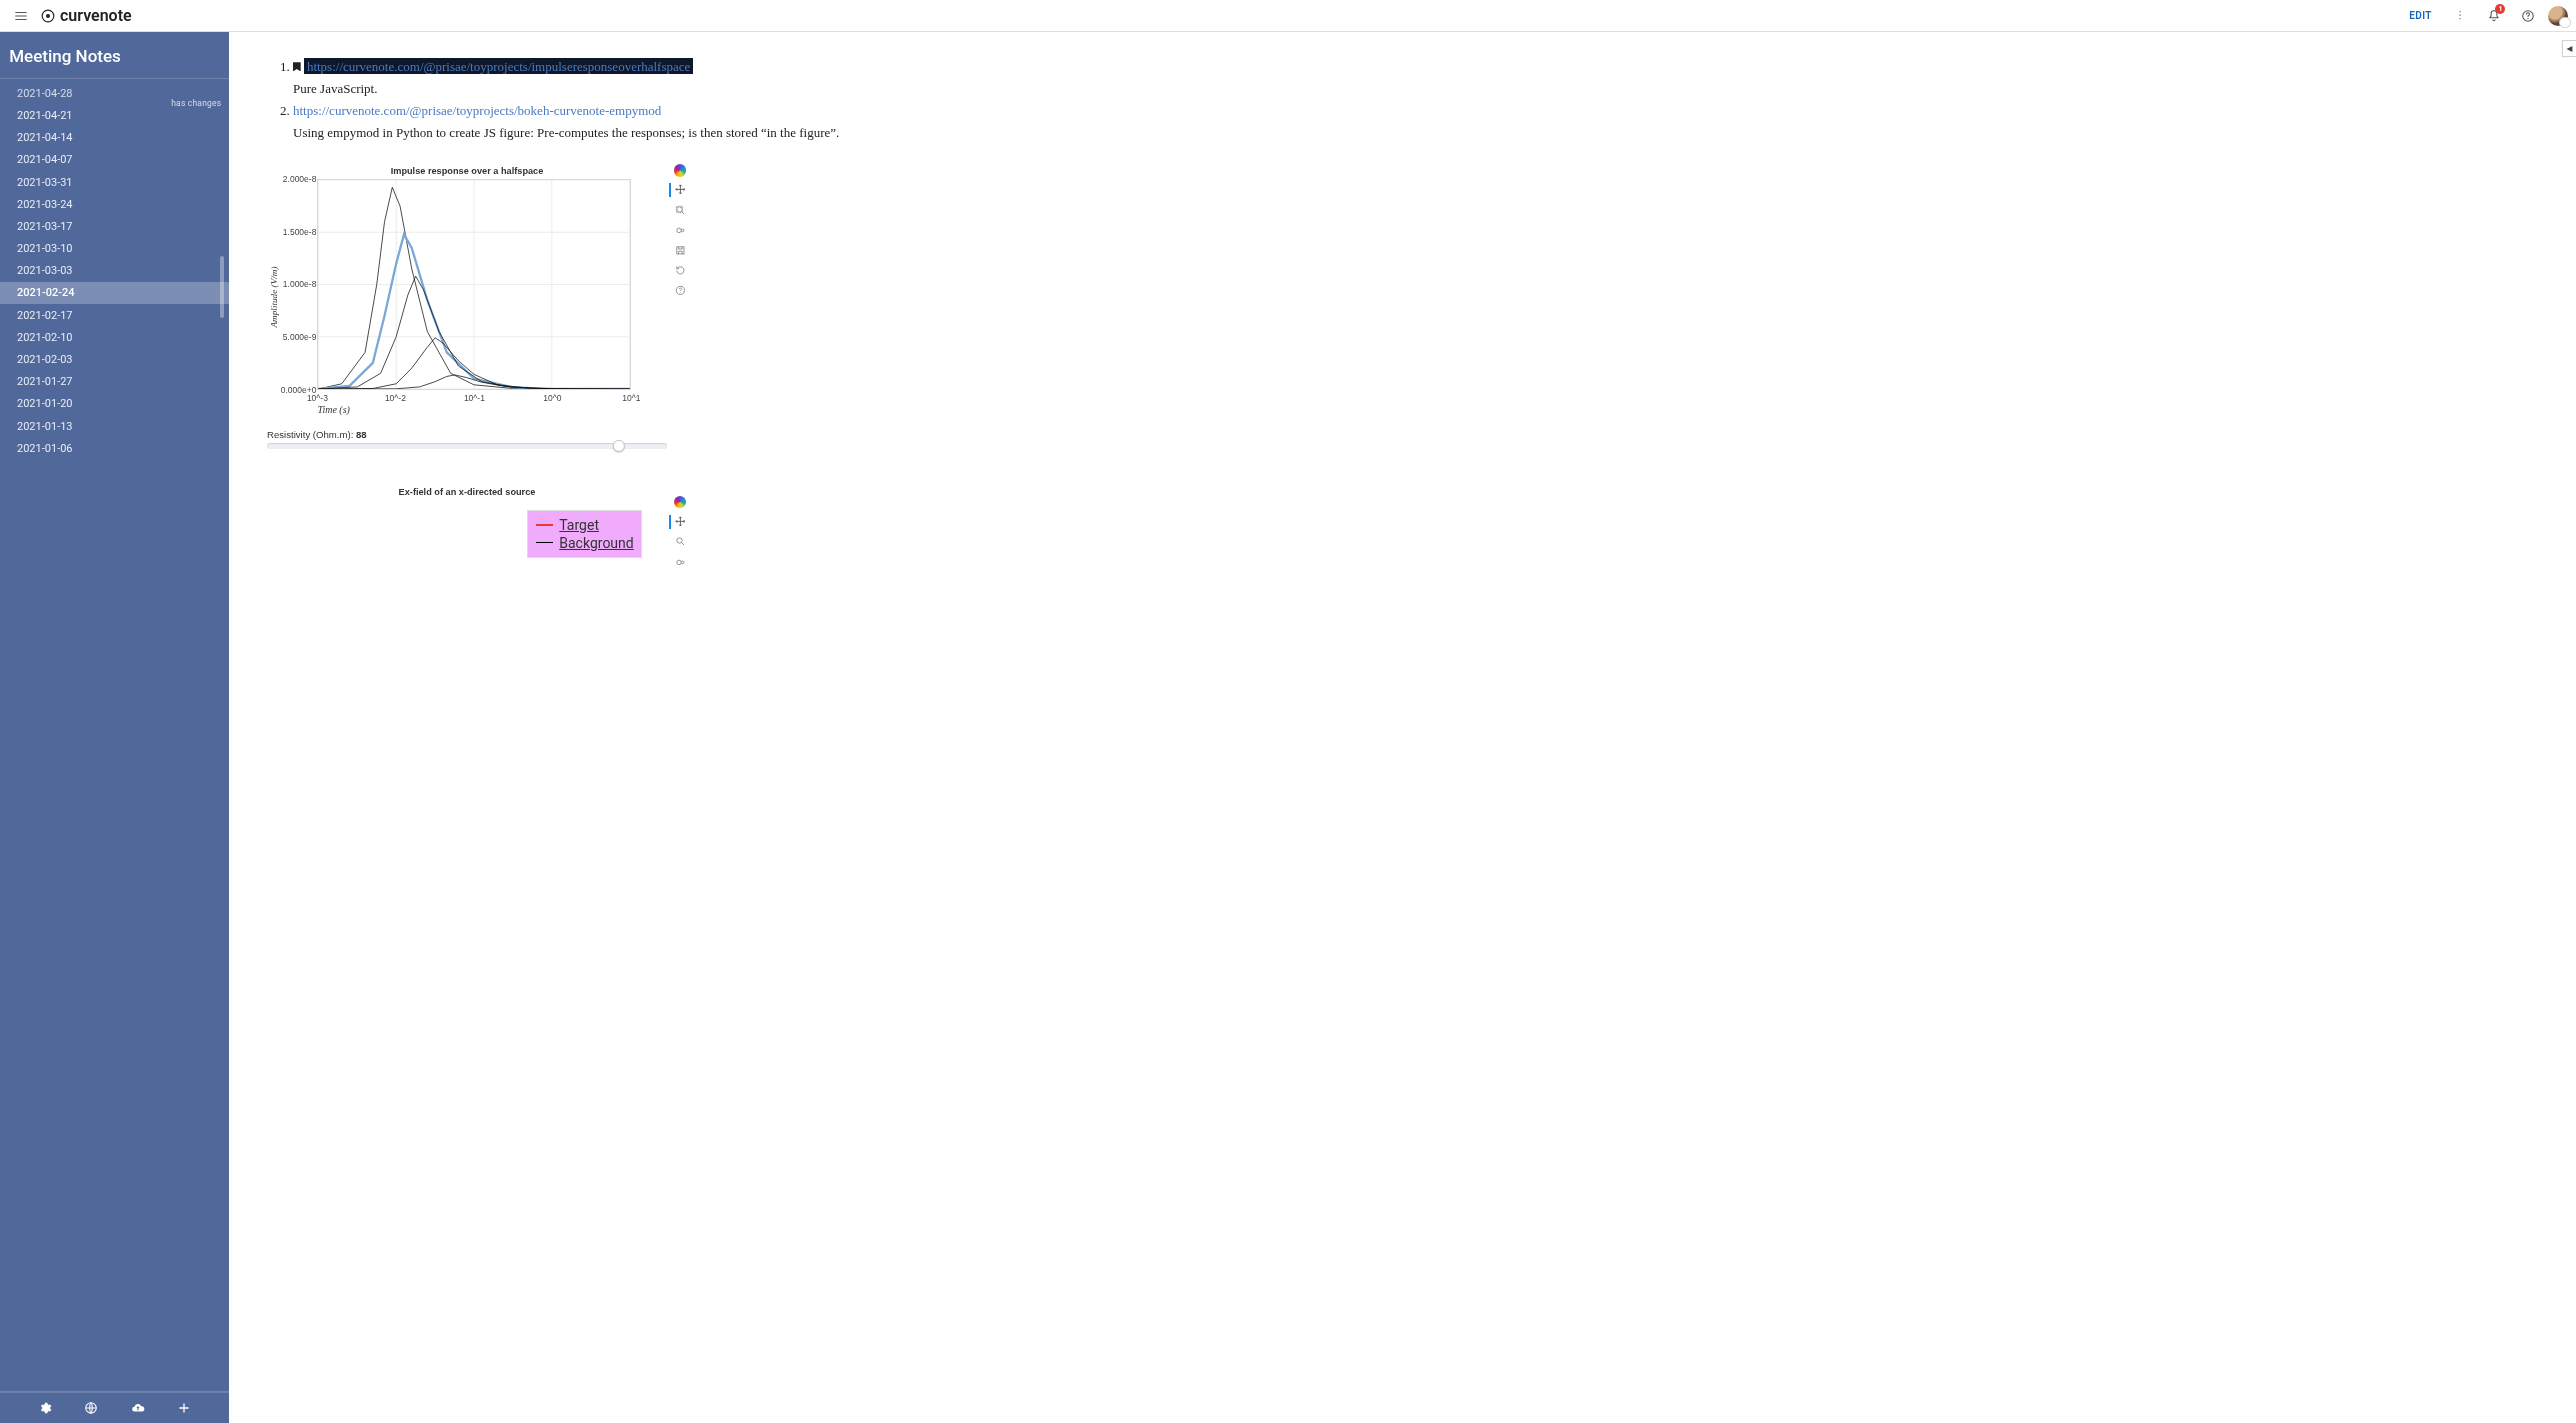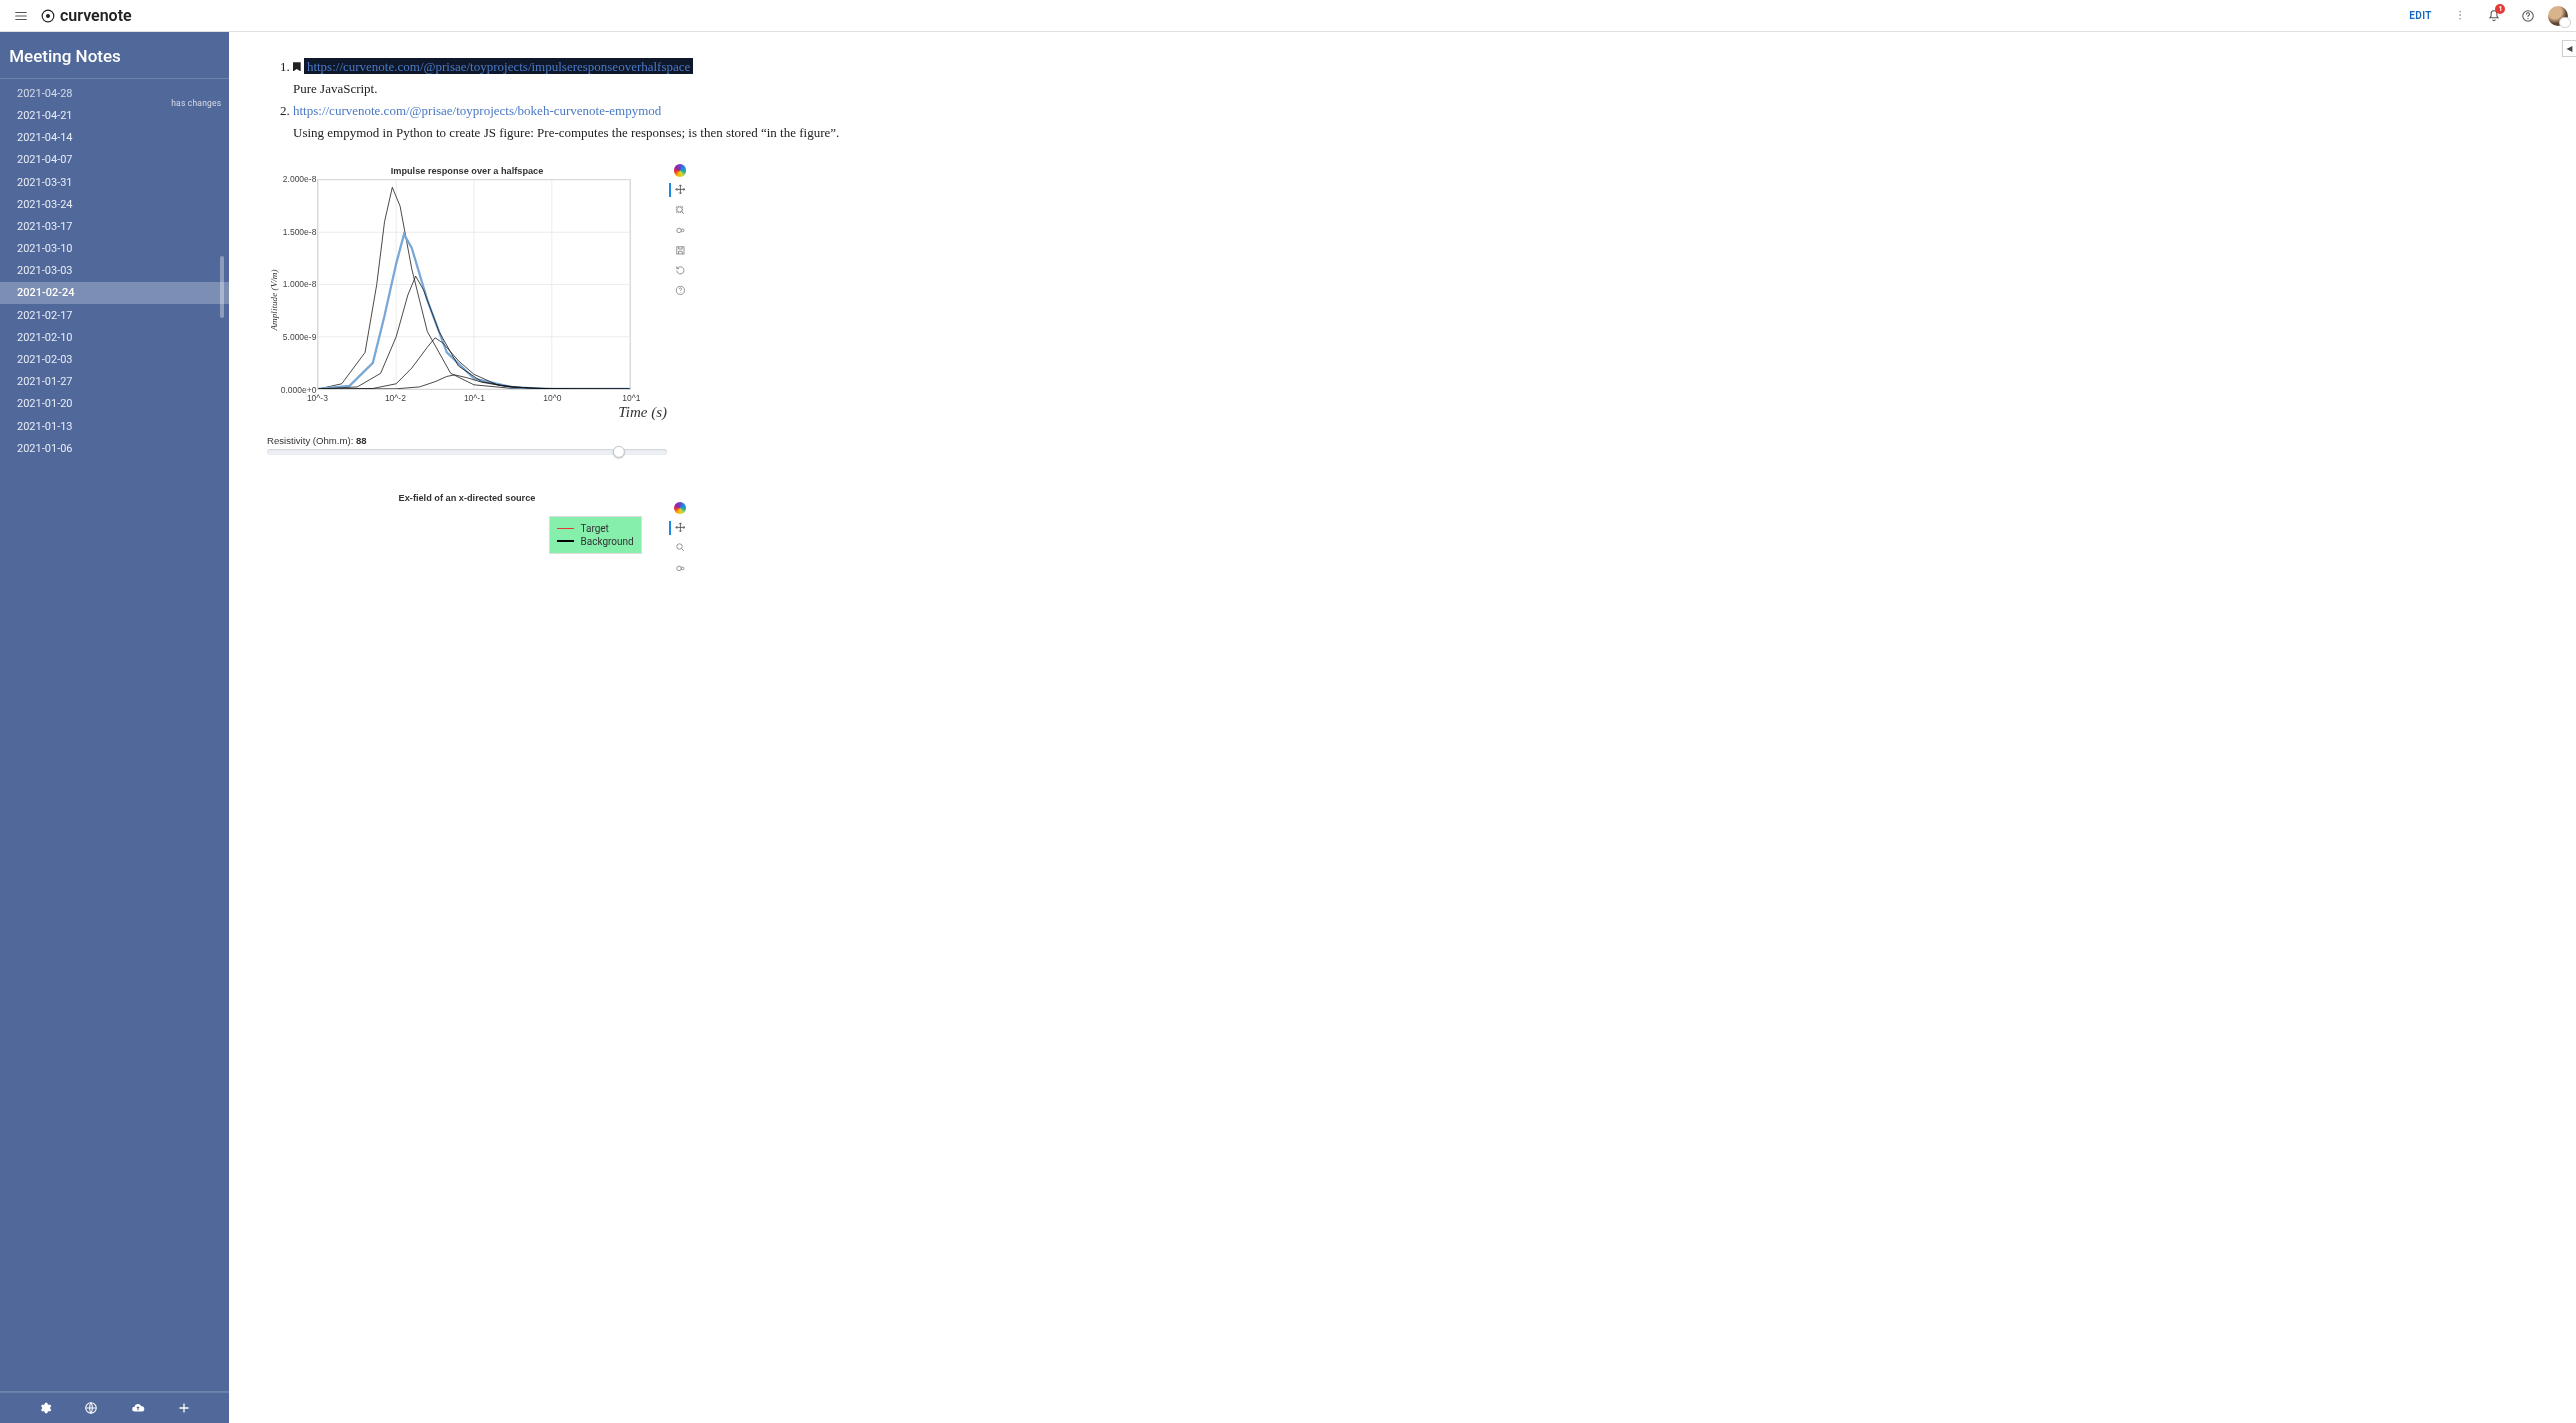--- a/index.html
+++ b/index.html
@@ -63,39 +63,39 @@
   .fig-title { text-align: center; font-size: 9.2px; font-weight: 700; color: #333; margin-bottom: 3.1px; font-family: Arial, sans-serif;}
   .plot-wrap { display:flex; }
   .plot-ylabel { width: 15.4px; display:flex; align-items:center; justify-content:center; }
   .plot-ylabel span { transform: rotate(-90deg); white-space: nowrap; font-style: italic; font-size: 9.2px; color:#333; font-family: Georgia, serif;}
   .plot-area { position: relative; flex:1; font-family: Arial, sans-serif;}
   .plot-svg { background:#fff; border:0.8px solid #d9d9d9; display:block; }
   .y-ticks { position:absolute; left:-49px; top:0; height:100%; width:48px; }
   .y-tick { position:absolute; right:0; transform: translateY(-50%); font-size:8.5px; color:#444; text-align:right; width:48px; }
   .x-ticks { position:relative; height:12.3px; }
   .x-tick { position:absolute; transform: translateX(-50%); font-size:8.5px; color:#444; top:3.1px; }
-  .plot-xlabel { text-align:right; font-style: italic; font-size:15px; margin-top:1.5px; font-family: Georgia, serif; }
+  .plot-xlabel { text-align:left; font-style: italic; font-size:10px; margin-top:1.5px; font-family: Georgia, serif; }
 
   .bokeh-toolbar { position:absolute; right:-20px; top:-1.5px; display:flex; flex-direction:column; gap:6.2px; align-items:center; }
   .bokeh-logo { width:12.3px; height:12.3px; border-radius:50%; background: conic-gradient(#6f42c1, #1e88e5, #26a69a, #cddc39, #ffb300, #e53935, #8e24aa, #6f42c1); }
   .tb-ic { width:14px; height:14px; display:flex; align-items:center; justify-content:center; color:#888; cursor:pointer; }
   .tb-ic.active{ color:#555; position:relative; }
   .tb-ic.active::before{ content:""; position:absolute; left:-3.8px; top:0; bottom:0; width:1.5px; background:#1e88e5; }
 
   .slider-row { margin-top: 14px; font-size: 9.6px; color:#333; font-family: Arial, sans-serif; }
   .slider-label { margin-bottom: 3.1px; }
   .slider-label b { font-weight:700; }
   .slider-track { position: relative; height: 6.2px; background: #eceff3; border-radius: 3.1px; box-shadow: inset 0 0.8px 1.5px rgba(0,0,0,.15); }
   .slider-thumb { position:absolute; top:50%; transform:translate(-50%,-50%); width:12.3px; height:12.3px; border-radius:50%; background:#fff; border:0.8px solid #c2c6cc; box-shadow: 0 0.8px 1.5px rgba(0,0,0,.2); }
 
   
   .figure-card2 { margin-top: 38px; width: 400px; position: relative; }
   .fig2-title { text-align:center; font-size:9.2px; font-weight:700; color:#333; margin-bottom:3.1px; font-family: Arial, sans-serif; }
   .plot2-svg { border:0.8px solid #d9d9d9; background:#fff; display:block; }
-  .legend-box { position:absolute; top:23px; right:24.6px; background:#86efac; border:0.8px solid #ddd; padding:4.6px 7.7px; font-size:10px; }
+  .legend-box { position:absolute; top:23px; right:24.6px; background:#f0abfc; border:0.8px solid #ddd; padding:4.6px 7.7px; font-size:14px;text-decoration:underline; }
   .legend-row { display:flex; align-items:center; gap:6.2px; margin:1.5px 0; }
   .legend-line { width:17px; height:1.5px; }
 
   .y2-ticks{ position:absolute; left:-37px; top:0; height:100%; width:35px;}
   .y2-tick{ position:absolute; right:0; transform:translateY(-50%); font-size:8.5px; color:#444; text-align:right; width:35px;}
 
 </style>
 </head>
 <body>
 

